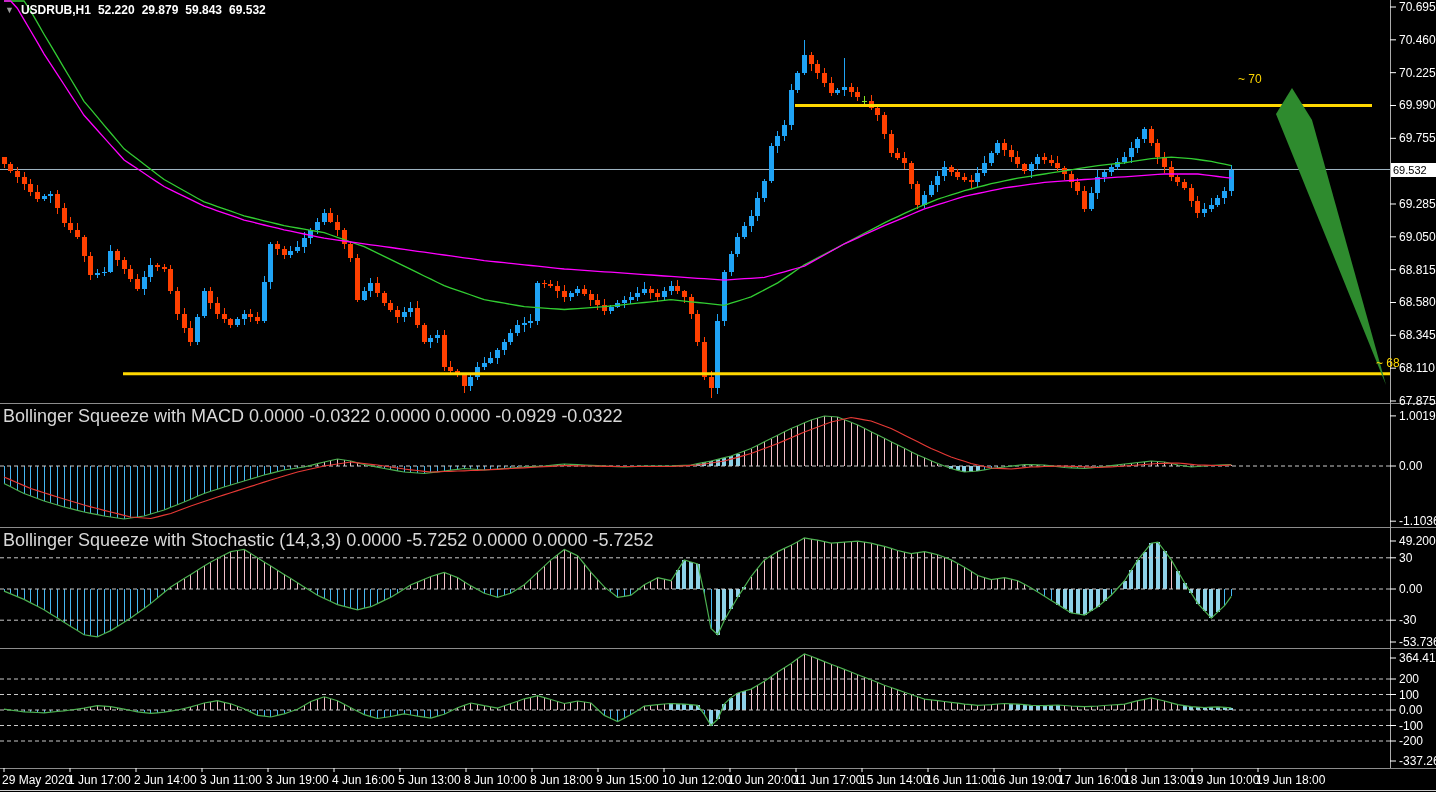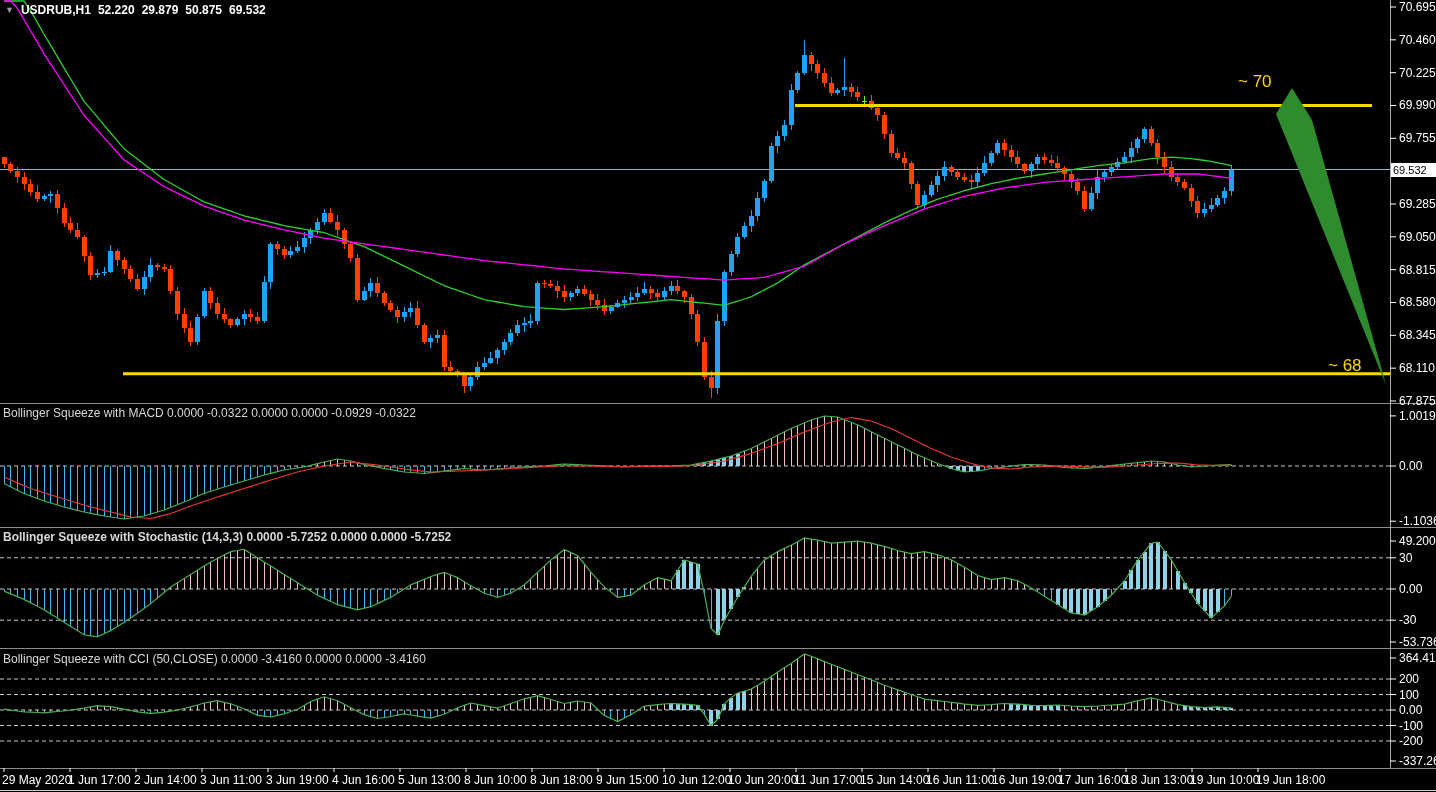--- a/index.html
+++ b/index.html
@@ -2,27 +2,27 @@
 <html><head>
 <meta charset="utf-8">
 <style>
   html,body{margin:0;padding:0;background:#000;}
   .stage{position:relative;width:1436px;height:792px;background:#000;overflow:hidden;
          font-family:"Liberation Sans",sans-serif;}
   .stage svg{position:absolute;left:0;top:0;}
   .symbol-bar{position:absolute;left:5px;top:3px;display:flex;align-items:center;gap:7px;
               color:#fff;font-size:12px;font-weight:bold;white-space:nowrap;z-index:5;}
   .symbol-bar .dd{color:#9a9a9a;font-size:9px;font-weight:normal;cursor:pointer;}
-  .ind-header{position:absolute;left:3px;color:#d8d8d8;font-size:12px;white-space:nowrap;z-index:5;}
+  .ind-header{position:absolute;left:3px;color:#d8d8d8;font-size:18px;white-space:nowrap;z-index:5;}
   #ind-header-1{top:406px;}
-  #ind-header-2{top:530px;font-weight:bold;}
+  #ind-header-2{top:530px;}
   #ind-header-3{top:652px;}
-  .level-label{position:absolute;color:#FFD700;font-size:17px;z-index:4;white-space:nowrap;}
+  .level-label{position:absolute;color:#FFD700;font-size:12px;z-index:4;white-space:nowrap;}
   #upper-level-label{left:1238px;top:72px;}
-  #lower-level-label{left:1328px;top:356px;}
+  #lower-level-label{left:1376px;top:356px;}
   .price-badge{position:absolute;left:1391px;top:163px;width:44px;height:14px;background:#ffffff;
                color:#000;font-size:11px;line-height:14px;padding-left:2px;z-index:6;}
 </style>
 </head>
 <body>
 
 <div class="stage">
   <svg id="chart-svg" width="1436" height="792" viewBox="0 0 1436 792">
       <rect x="0" y="0" width="1436" height="792" fill="#000000"></rect>
       <g>
@@ -1095,25 +1095,24 @@
       <rect x="0" y="649" width="1390" height="119" fill="none" pointer-events="all"></rect>
       <rect x="1391" y="0" width="45" height="768" fill="none" pointer-events="all"></rect>
       <rect x="0" y="769" width="1436" height="23" fill="none" pointer-events="all"></rect>
     </svg>
 
   <div class="symbol-bar">
     <span class="dd">▼</span>
     <span>USDRUB,H1</span>
     <span>52.220</span>
     <span>29.879</span>
-    <span>50.875</span>
+    <span>59.843</span>
     <span>69.532</span>
   </div>
 
   <div class="ind-header" id="ind-header-1">Bollinger Squeeze with MACD 0.0000 -0.0322 0.0000 0.0000 -0.0929 -0.0322</div>
   <div class="ind-header" id="ind-header-2">Bollinger Squeeze with Stochastic (14,3,3) 0.0000 -5.7252 0.0000 0.0000 -5.7252</div>
-  <div class="ind-header" id="ind-header-3">Bollinger Squeeze with CCI (50,CLOSE) 0.0000 -3.4160 0.0000 0.0000 -3.4160</div>
 
   <div class="level-label" id="upper-level-label">~ 70</div>
   <div class="level-label" id="lower-level-label">~ 68</div>
 
   <div class="price-badge">69.532</div>
 </div>
 
 </body></html>

